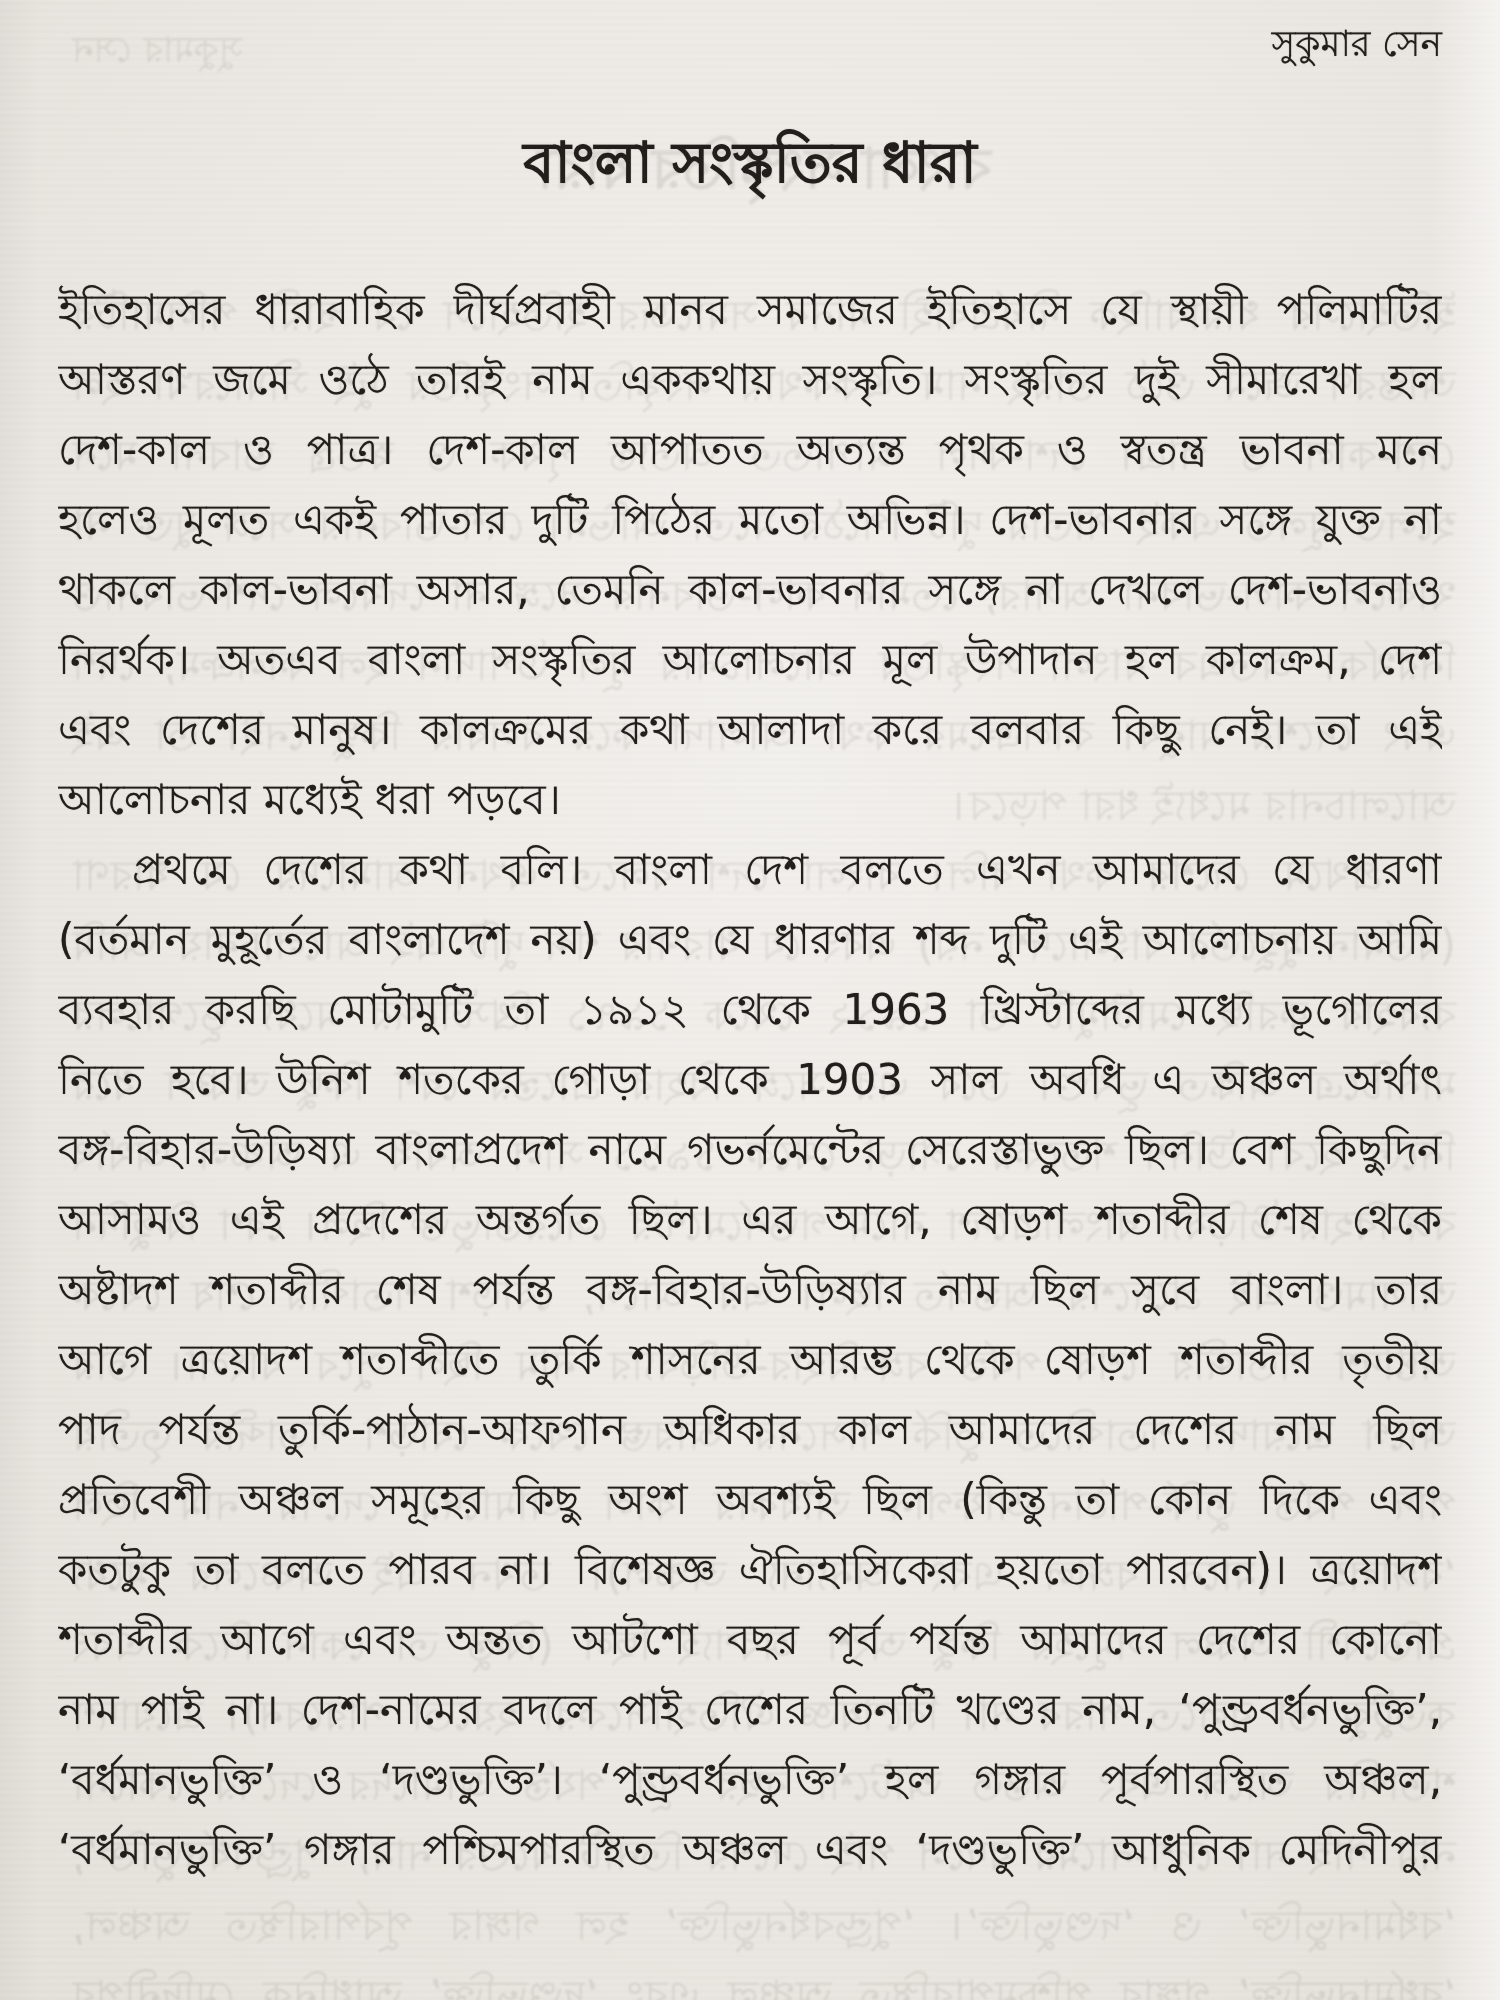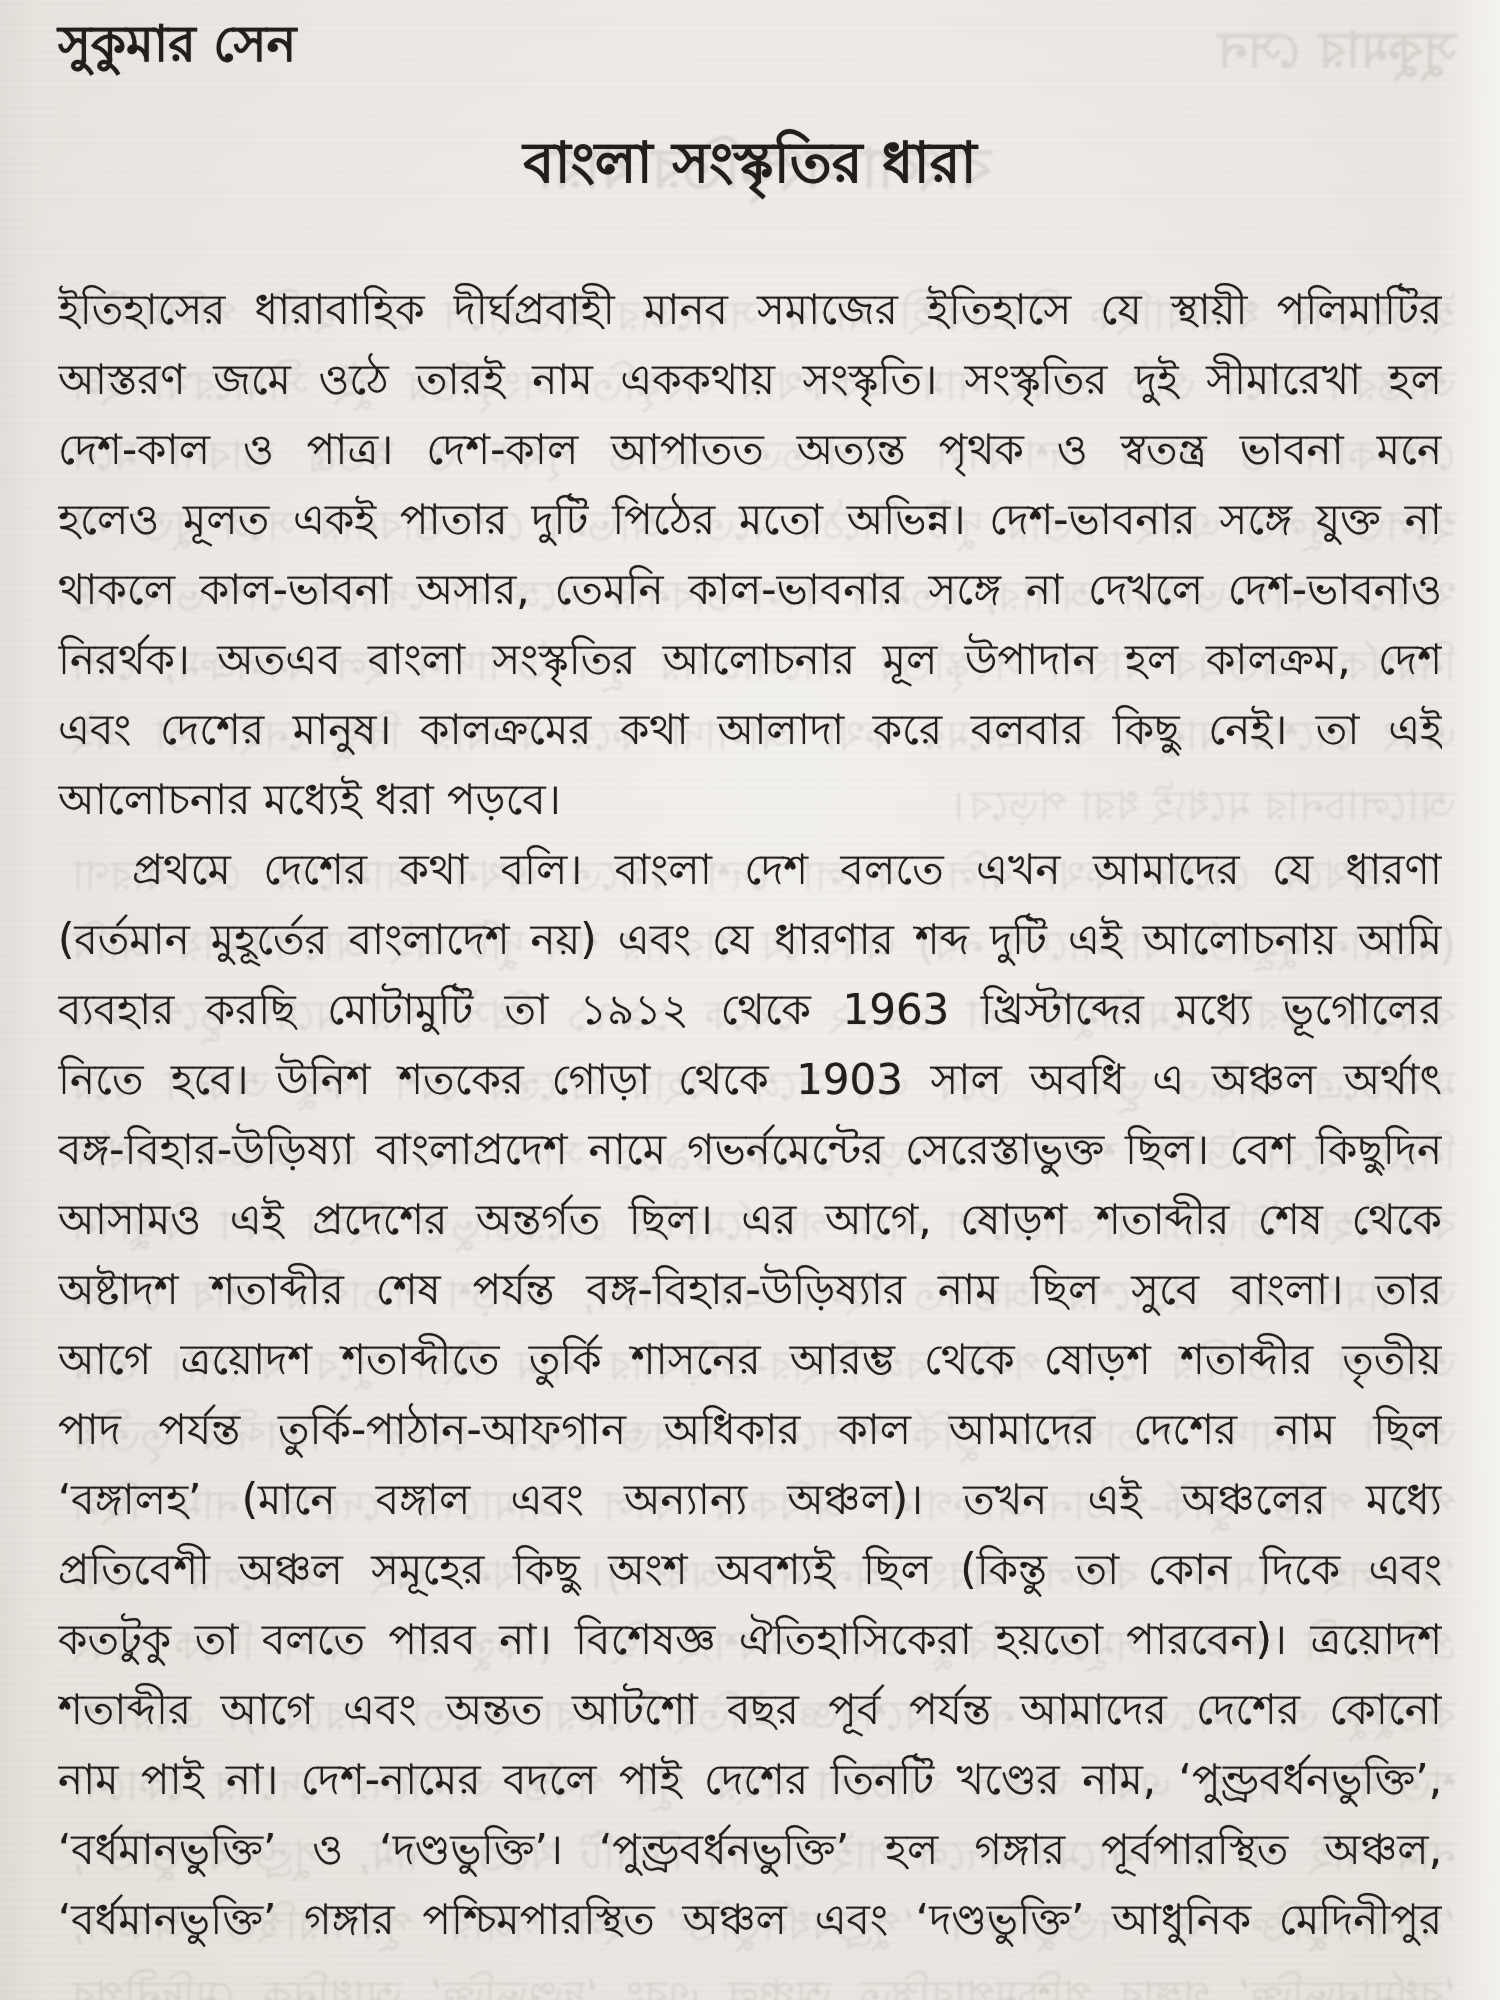--- a/index.html
+++ b/index.html
@@ -32,24 +32,24 @@
 
   .content {
     position: absolute;
     left: 58px;
     right: 58px;
     top: 0;
     color: #211e1b;
   }
   .author {
     margin-top: 14px;
-    text-align: left;
-    font-size: 50px;
+    text-align: right;
+    font-size: 36px;
     line-height: 60px;
-    font-weight: 700;
+    font-weight: 400;
     text-shadow: 0 0 1px rgba(25,20,15,0.5);
   }
   .title {
     margin-top: 51px;
     text-align: center;
     font-size: 56px;
     line-height: 76px;
     font-weight: 700;
     text-shadow: 0 0 1px rgba(25,20,15,0.5);
   }
@@ -125,21 +125,20 @@
 
       <div class="line indent">প্রথমে দেশের কথা বলি। বাংলা দেশ বলতে এখন আমাদের যে ধারণা</div>
       <div class="line">(বর্তমান মুহূর্তের বাংলাদেশ নয়) এবং যে ধারণার শব্দ দুটি এই আলোচনায় আমি</div>
       <div class="line">ব্যবহার করছি মোটামুটি তা ১৯১২ থেকে 1963 খ্রিস্টাব্দের মধ্যে ভূগোলের</div>
       <div class="line">নিতে হবে। উনিশ শতকের গোড়া থেকে 1903 সাল অবধি এ অঞ্চল অর্থাৎ</div>
       <div class="line">বঙ্গ-বিহার-উড়িষ্যা বাংলাপ্রদেশ নামে গভর্নমেন্টের সেরেস্তাভুক্ত ছিল। বেশ কিছুদিন</div>
       <div class="line">আসামও এই প্রদেশের অন্তর্গত ছিল। এর আগে, ষোড়শ শতাব্দীর শেষ থেকে</div>
       <div class="line">অষ্টাদশ শতাব্দীর শেষ পর্যন্ত বঙ্গ-বিহার-উড়িষ্যার নাম ছিল সুবে বাংলা। তার</div>
       <div class="line">আগে ত্রয়োদশ শতাব্দীতে তুর্কি শাসনের আরম্ভ থেকে ষোড়শ শতাব্দীর তৃতীয়</div>
       <div class="line">পাদ পর্যন্ত তুর্কি-পাঠান-আফগান অধিকার কাল আমাদের দেশের নাম ছিল</div>
-      <div class="line">‘বঙ্গালহ’ (মানে বঙ্গাল এবং অন্যান্য অঞ্চল)। তখন এই অঞ্চলের মধ্যে</div>
       <div class="line">প্রতিবেশী অঞ্চল সমূহের কিছু অংশ অবশ্যই ছিল (কিন্তু তা কোন দিকে এবং</div>
       <div class="line">কতটুকু তা বলতে পারব না। বিশেষজ্ঞ ঐতিহাসিকেরা হয়তো পারবেন)। ত্রয়োদশ</div>
       <div class="line">শতাব্দীর আগে এবং অন্তত আটশো বছর পূর্ব পর্যন্ত আমাদের দেশের কোনো</div>
       <div class="line">নাম পাই না। দেশ-নামের বদলে পাই দেশের তিনটি খণ্ডের নাম, ‘পুণ্ড্রবর্ধনভুক্তি’,</div>
       <div class="line">‘বর্ধমানভুক্তি’ ও ‘দণ্ডভুক্তি’। ‘পুণ্ড্রবর্ধনভুক্তি’ হল গঙ্গার পূর্বপারস্থিত অঞ্চল,</div>
       <div class="line">‘বর্ধমানভুক্তি’ গঙ্গার পশ্চিমপারস্থিত অঞ্চল এবং ‘দণ্ডভুক্তি’ আধুনিক মেদিনীপুর</div>
     </div>
   </div>
 
 </div>

